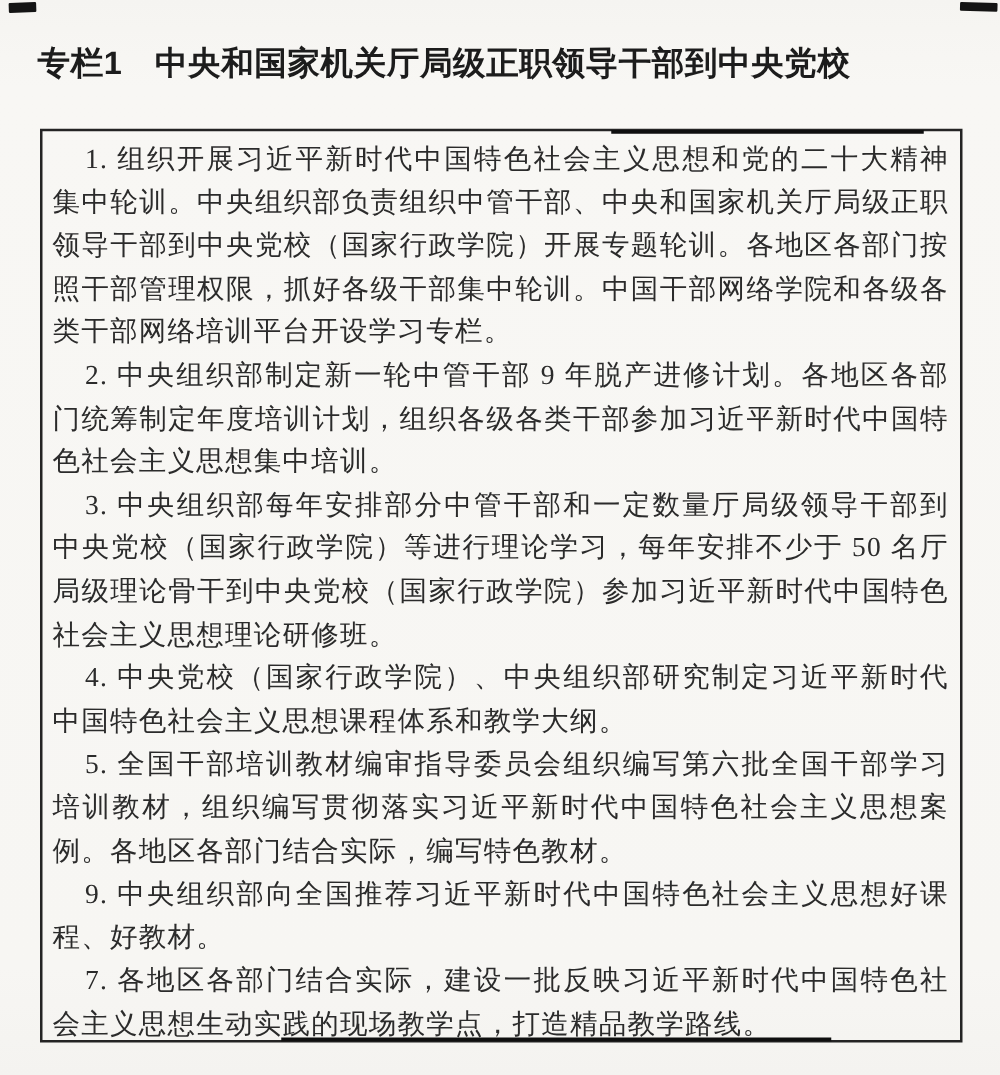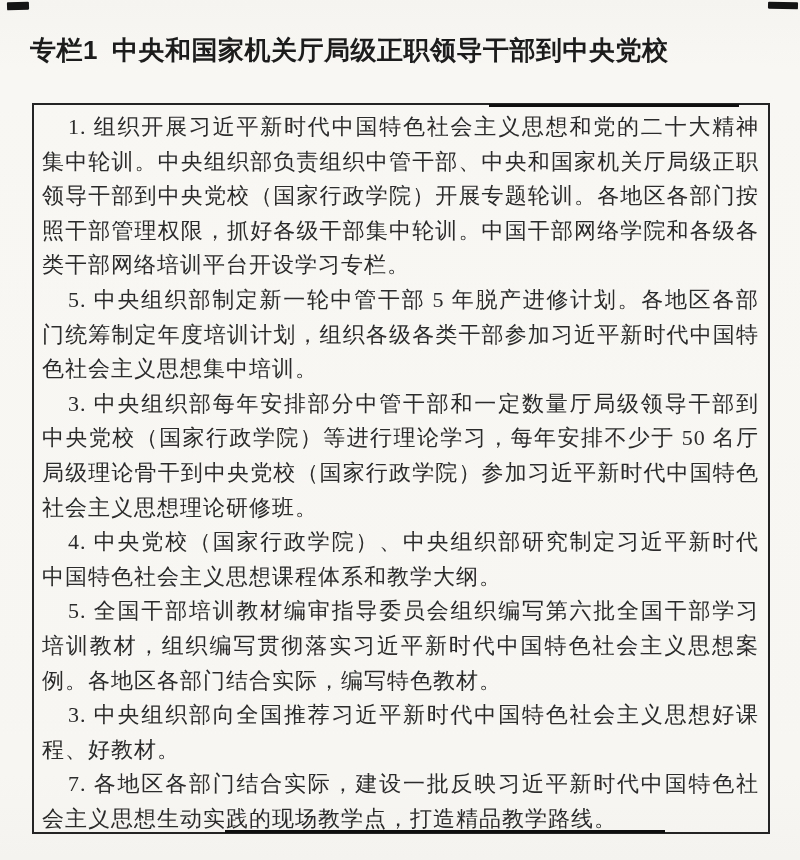--- a/index.html
+++ b/index.html
@@ -25,21 +25,21 @@
     position: absolute;
     left: 30px; top: 33px;
     width: 745px;
     white-space: nowrap;
     font-family: "Liberation Sans", "DejaVu Sans", sans-serif;
     font-weight: 700;
     font-size: 26px;
     letter-spacing: 0.5px;
     color: #1c1c1c;
   }
-  .doc-title .title-label { margin-right: 14px; }
+  .doc-title .title-label { margin-right: 26px; }
 
   .content-box {
     position: absolute;
     left: 32px; top: 103px;
     width: 738px; height: 731px;
     border: 2px solid #242424;
     padding: 5px 9px 0 8px;
     background: transparent;
   }
   
@@ -66,22 +66,22 @@
   <span class="smudge tl"></span>
   <span class="smudge tr"></span>
 
   <div class="doc-title">
     <span class="title-label">专栏1</span><span class="title-text">中央和国家机关厅局级正职领导干部到中央党校</span>
   </div>
 
   <div class="content-box">
     <span class="border-artifact top"></span>
     <p class="para">1. 组织开展习近平新时代中国特色社会主义思想和党的二十大精神集中轮训。中央组织部负责组织中管干部、中央和国家机关厅局级正职领导干部到中央党校（国家行政学院）开展专题轮训。各地区各部门按照干部管理权限，抓好各级干部集中轮训。中国干部网络学院和各级各类干部网络培训平台开设学习专栏。</p>
-    <p class="para">5. 中央组织部制定新一轮中管干部 5 年脱产进修计划。各地区各部门统筹制定年度培训计划，组织各级各类干部参加习近平新时代中国特色社会主义思想集中培训。</p>
+    <p class="para">2. 中央组织部制定新一轮中管干部 9 年脱产进修计划。各地区各部门统筹制定年度培训计划，组织各级各类干部参加习近平新时代中国特色社会主义思想集中培训。</p>
     <p class="para">3. 中央组织部每年安排部分中管干部和一定数量厅局级领导干部到中央党校（国家行政学院）等进行理论学习，每年安排不少于 50 名厅局级理论骨干到中央党校（国家行政学院）参加习近平新时代中国特色社会主义思想理论研修班。</p>
     <p class="para">4. 中央党校（国家行政学院）、中央组织部研究制定习近平新时代中国特色社会主义思想课程体系和教学大纲。</p>
     <p class="para">5. 全国干部培训教材编审指导委员会组织编写第六批全国干部学习培训教材，组织编写贯彻落实习近平新时代中国特色社会主义思想案例。各地区各部门结合实际，编写特色教材。</p>
-    <p class="para">3. 中央组织部向全国推荐习近平新时代中国特色社会主义思想好课程、好教材。</p>
+    <p class="para">9. 中央组织部向全国推荐习近平新时代中国特色社会主义思想好课程、好教材。</p>
     <p class="para">7. 各地区各部门结合实际，建设一批反映习近平新时代中国特色社会主义思想生动实践的现场教学点，打造精品教学路线。</p>
     <span class="border-artifact bottom"></span>
   </div>
 
 </div>
 
 </body></html>

